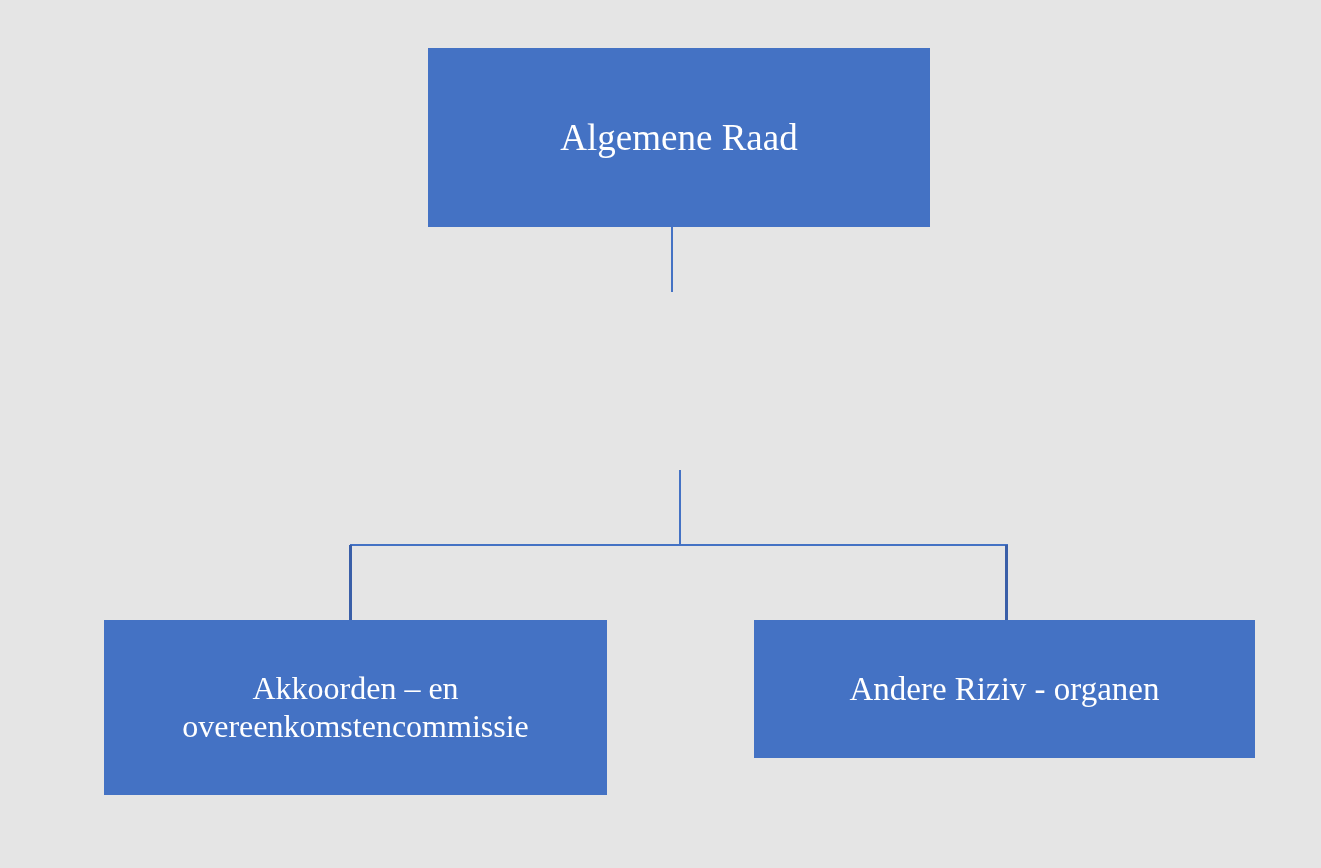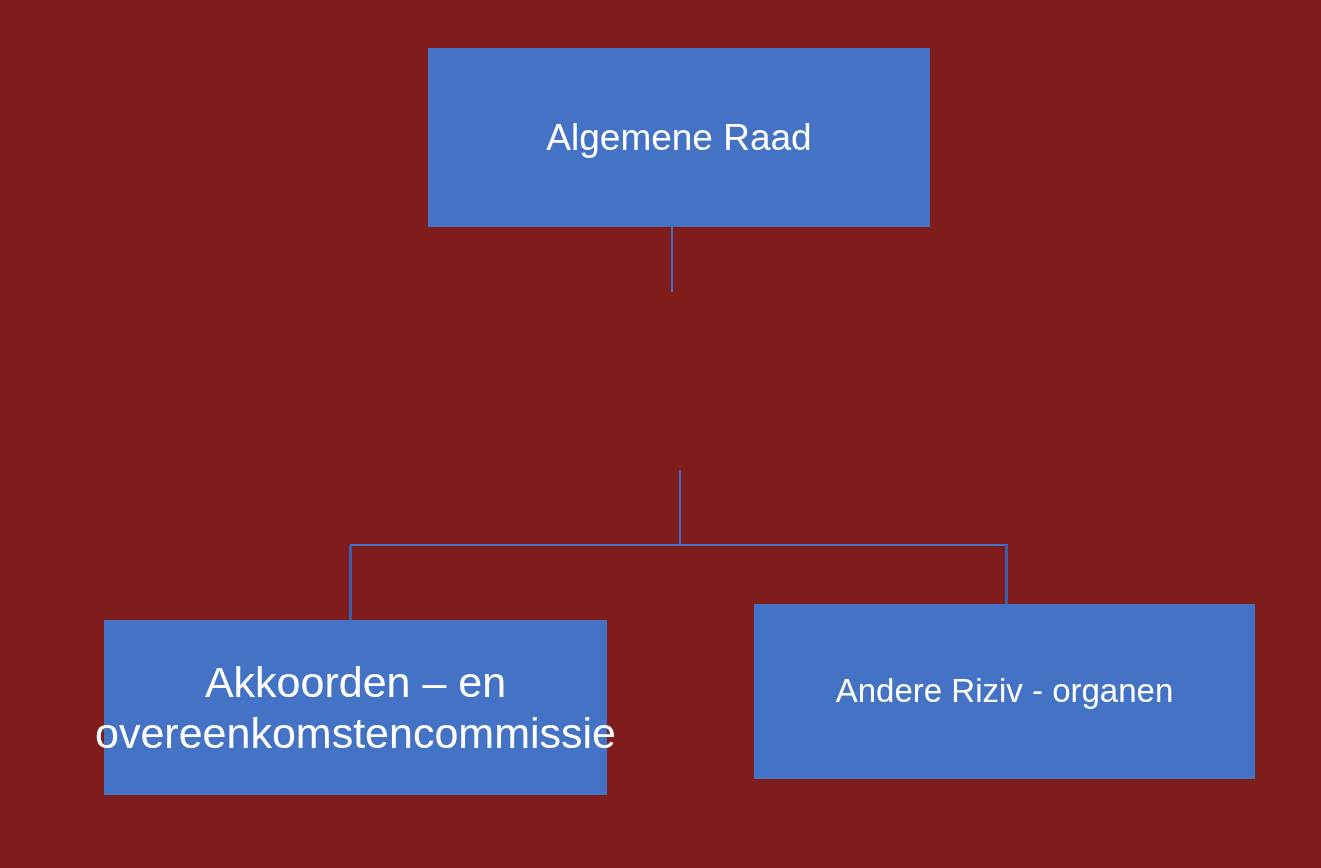--- a/index.html
+++ b/index.html
@@ -4,23 +4,23 @@
 <style>
   html, body {
     margin: 0;
     padding: 0;
     background: #ffffff;
   }
   #canvas {
     position: relative;
     width: 1321px;
     height: 868px;
-    background: #7f1d1d;
+    background: #e5e5e5;
     overflow: hidden;
-    font-family: Liberation Sans, sans-serif;
+    font-family: Liberation Serif, serif;
   }
   .node {
     position: absolute;
     background: #4472C4;
     display: flex;
     align-items: center;
     justify-content: center;
     text-align: center;
     box-sizing: border-box;
   }
@@ -38,24 +38,24 @@
   #node-algemene-raad .node-label { font-size: 37px; }
 
   #node-verzekeringscomite {
     left: 430px; top: 292px; width: 500px; height: 178px;
   }
   #node-verzekeringscomite .node-label { font-size: 37px; }
 
   #node-akkoorden {
     left: 104px; top: 620px; width: 503px; height: 175px;
   }
-  #node-akkoorden .node-label { font-size: 43px; }
+  #node-akkoorden .node-label { font-size: 32px; }
 
   #node-andere-riziv {
-    left: 754px; top: 604px; width: 501px; height: 175px;
+    left: 754px; top: 620px; width: 501px; height: 138px;
   }
   #node-andere-riziv .node-label { font-size: 33px; }
 
   
   .conn-v {
     position: absolute;
     width: 2px;
     background: #4472C4;
   }
   .conn-h {

